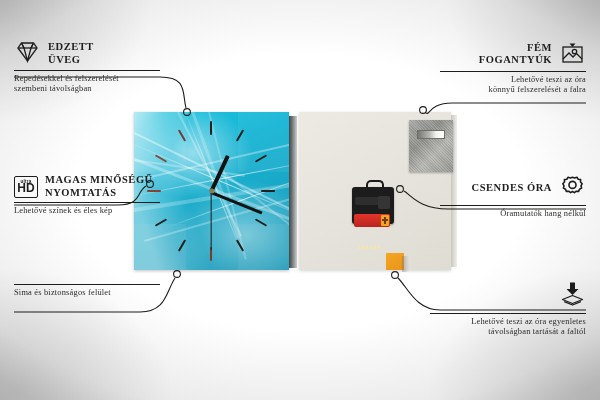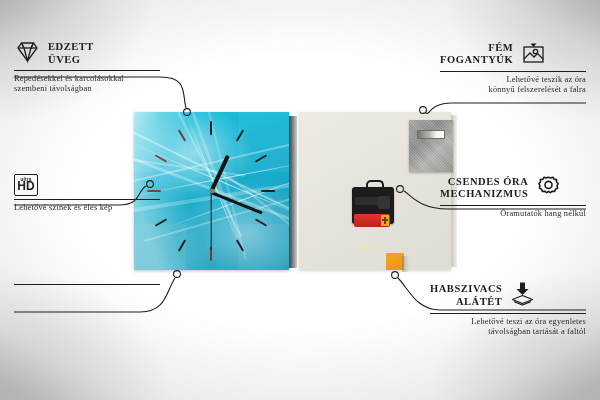--- a/index.html
+++ b/index.html
@@ -89,21 +89,21 @@
     background:linear-gradient(145deg,#f5a623,#e8941a);}
   .foam-sh{position:absolute;left:268px;top:144px;width:7px;height:16px;
     background:linear-gradient(90deg,rgba(120,120,110,0.45),rgba(120,120,110,0));}
 
   
   .leaders{position:absolute;inset:0;pointer-events:none;}
 
   
   .callout{position:absolute;}
   .co-head{display:flex;align-items:center;gap:7px;}
-  .co-head.right{justify-content:flex-start;}
+  .co-head.right{justify-content:flex-end;}
   .co-title{
     font-family:"Liberation Serif",serif;
     font-size:10.5px;line-height:12.5px;letter-spacing:0.55px;
     color:#1d1d1b;font-weight:700;text-transform:uppercase;
   }
   .co-title.right{text-align:right;}
   .co-rule{height:1px;background:#1d1d1b;margin:3px 0 3px 0;}
   .co-sub{
     font-family:"Liberation Serif",serif;
     font-size:8.4px;line-height:10px;color:#2a2a28;letter-spacing:0.2px;
@@ -233,75 +233,76 @@
             <path d="M4,8 L13.5,21 L23,8 L19.5,3 L7.5,3 Z"></path>
             <path d="M4,8 L23,8"></path>
             <path d="M7.5,3 L10,8 L13.5,21 L17,8 L19.5,3"></path>
             <path d="M10,8 L7.5,3 M17,8 L19.5,3"></path>
           </g>
         </svg>
       </span>
       <span class="co-title"><span>EDZETT</span><br><span>ÜVEG</span></span>
     </div>
     <div class="co-rule"></div>
-    <div class="co-sub"><span>Repedésekkel és karcolásokkal</span><br><span>szembeni távolságban</span></div>
+    <div class="co-sub"><span>Repedésekkel és felszerelését</span><br><span>szembeni távolságban</span></div>
   </div>
 
   <div class="callout" style="left:14px;top:174px;width:146px;">
     <div class="co-head">
       <span class="icon hdbox">
         <span class="u">ultra</span>
         <span class="h">HD</span>
       </span>
+      <span class="co-title"><span>MAGAS MINŐSÉGŰ</span><br><span>NYOMTATÁS</span></span>
     </div>
     <div class="co-rule"></div>
     <div class="co-sub"><span>Lehetővé színek és éles kép</span></div>
   </div>
 
   <div class="callout" style="left:14px;top:281px;width:146px;">
     <div class="co-rule"></div>
+    <div class="co-sub"><span>Sima és biztonságos felület</span></div>
   </div>
 
   <div class="callout" style="left:440px;top:40px;width:146px;">
     <div class="co-head right">
       <span class="co-title right"><span>FÉM</span><br><span>FOGANTYÚK</span></span>
       <span class="icon">
         <svg width="27" height="24" viewBox="0 0 27 24">
           <g fill="none" stroke="#1d1d1b" stroke-width="1.3">
             <rect x="4" y="7" width="19" height="15"></rect>
             <path d="M13.5,7 L10.5,3.5 L16.5,3.5 Z" fill="#1d1d1b" stroke="none"></path>
             <path d="M4,19 L10,13 L14,17 L17.5,13.5 L23,19"></path>
             <circle cx="15.5" cy="11.5" r="2.2"></circle>
           </g>
         </svg>
       </span>
     </div>
     <div class="co-rule"></div>
-    <div class="co-sub right"><span>Lehetővé teszik az óra</span><br><span>könnyű felszerelését a falra</span></div>
+    <div class="co-sub right"><span>Lehetővé teszi az óra</span><br><span>könnyű felszerelését a falra</span></div>
   </div>
 
   <div class="callout" style="left:440px;top:174px;width:146px;">
     <div class="co-head right">
-      <span class="co-title right"><span>CSENDES ÓRA</span><br><span>MECHANIZMUS</span></span>
+      <span class="co-title right"><span>CSENDES ÓRA</span><br></span>
       <span class="icon">
         <svg width="27" height="24" viewBox="0 0 27 24">
           <g fill="none" stroke="#1d1d1b" stroke-width="1.6" stroke-linejoin="round">
             <path d="M13.5,3.2 L15.6,4.0 L17.9,3.2 L19.2,5.2 L21.6,5.6 L21.5,8.0 L23.2,9.7 L22.0,11.8 L22.6,14.1 L20.5,15.2 L19.6,17.4 L17.3,17.2 L15.4,18.6 L13.5,17.5 L11.6,18.6 L9.7,17.2 L7.4,17.4 L6.5,15.2 L4.4,14.1 L5.0,11.8 L3.8,9.7 L5.5,8.0 L5.4,5.6 L7.8,5.2 L9.1,3.2 L11.4,4.0 Z"></path>
             <circle cx="13.5" cy="10.9" r="3.5"></circle>
           </g>
         </svg>
       </span>
     </div>
     <div class="co-rule"></div>
     <div class="co-sub right"><span>Óramutatók hang nélkül</span></div>
   </div>
 
   <div class="callout" style="left:430px;top:281px;width:156px;">
     <div class="co-head right">
-      <span class="co-title right"><span>HABSZIVACS</span><br><span>ALÁTÉT</span></span>
       <span class="icon">
         <svg width="27" height="25" viewBox="0 0 27 25">
           <g fill="none" stroke="#1d1d1b" stroke-width="1.3" stroke-linejoin="round">
             <path d="M11,1.5 L16,1.5 L16,8 L19.5,8 L13.5,14 L7.5,8 L11,8 Z" fill="#1d1d1b" stroke="none"></path>
             <path d="M13.5,14.5 L23.5,18.5 L13.5,22.5 L3.5,18.5 Z"></path>
             <path d="M5.2,20.7 L13.5,24 L21.8,20.7"></path>
           </g>
         </svg>
       </span>
     </div>

